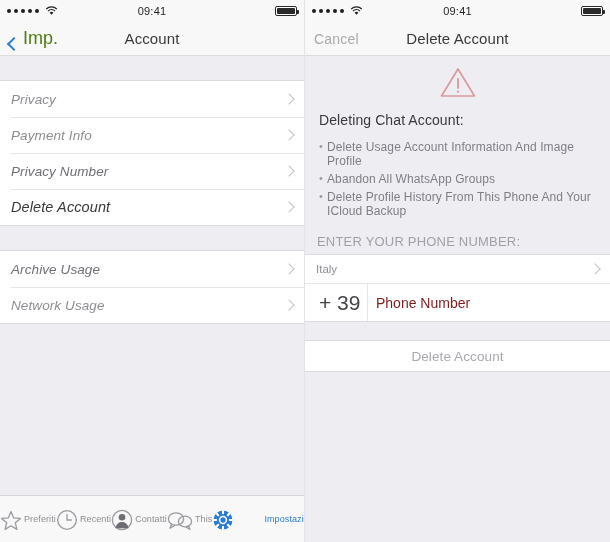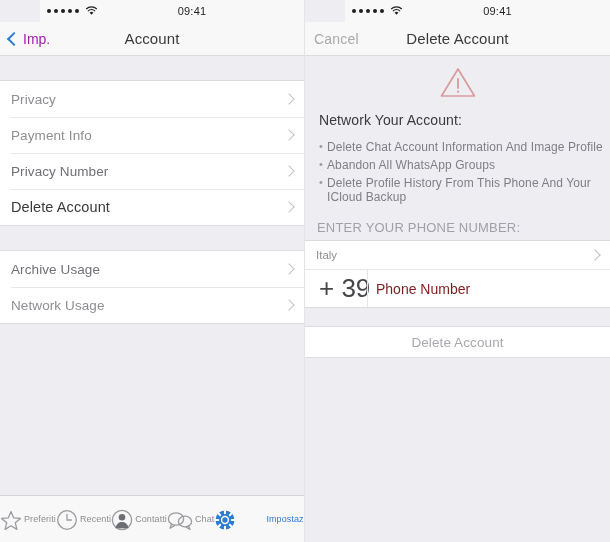--- a/index.html
+++ b/index.html
@@ -15,21 +15,20 @@
   .screen.left{border-right:1px solid #e3e3e8;box-sizing:border-box;}
 
   
   .statusbar{
     height:22px;width:100%;
     background:#f8f8f8;
     display:flex;align-items:center;
     position:relative;
     box-sizing:border-box;
     padding:0 7px;
-    margin-left:40px;
   }
   .sb-left{display:flex;align-items:center;gap:3px;}
   .dot{width:4px;height:4px;border-radius:50%;background:#1f1f1f;display:block;}
   .wifi{margin-left:3px;display:block;}
   .sb-time{
     position:absolute;left:0;right:0;text-align:center;
     font-size:11px;color:#1f1f1f;letter-spacing:.2px;
   }
   .sb-right{margin-left:auto;display:flex;align-items:center;}
   .battery{
@@ -41,34 +40,34 @@
     background:#2a2a2a;border-radius:0 1px 1px 0;
   }
   .battery i{display:block;height:100%;width:100%;background:#2a2a2a;border-radius:1px;}
 
   
   .navbar{
     height:34px;background:#f8f8f8;border-bottom:1px solid #dcdce0;
     display:flex;align-items:center;position:relative;box-sizing:border-box;
     padding:0 9px;
   }
-  .nav-back{display:flex;align-items:center;color:#a21caf;font-size:14px;cursor:pointer;}
+  .nav-back{display:flex;align-items:flex-end;color:#4d7c0f;font-size:18px;cursor:pointer;}
   .nav-back .chev{
     width:8px;height:8px;border-left:2.4px solid #2b7cd3;border-bottom:2.4px solid #2b7cd3;
     transform:rotate(45deg);margin-right:4px;display:block;
   }
   .nav-cancel{color:#a9a9ae;font-size:14px;cursor:pointer;letter-spacing:.2px;}
   .nav-title{
     position:absolute;left:0;right:0;text-align:center;
     font-size:15px;color:#3a3a3c;letter-spacing:.1px;pointer-events:none;
   }
 
   
   .gap{height:24px;}
-  .group{background:#a21caf;border-top:1px solid #dcdce0;border-bottom:1px solid #dcdce0;}
+  .group{background:#a21caf;border-top:1px solid #dcdce0;border-bottom:1px solid #dcdce0;font-style:italic;}
   .row{
     height:36px;display:flex;align-items:center;
     padding:0 11px;box-sizing:border-box;position:relative;cursor:pointer;
     background:#fff;
   }
   .row + .row::before{
     content:"";position:absolute;left:11px;right:0;top:0;height:1px;background:#e6e6ea;
   }
   .row-label{font-size:13.5px;color:#8e8e93;letter-spacing:.1px;white-space:nowrap;}
   .row-label.dark{color:#3a3a3c;font-size:14.5px;}
@@ -111,21 +110,21 @@
     height:30px;background:#fff;border-top:1px solid #dcdce0;border-bottom:1px solid #e6e6ea;
     display:flex;align-items:center;padding:0 11px;box-sizing:border-box;cursor:pointer;
   }
   .country-label{font-size:11.5px;color:#8e8e93;}
   .phone-row{
     height:38px;background:#fff;border-bottom:1px solid #dcdce0;
     display:flex;align-items:center;box-sizing:border-box;
   }
   .phone-prefix{
     width:62px;padding-left:14px;box-sizing:border-box;
-    font-size:26px;color:#46464a;white-space:nowrap;
+    font-size:21px;color:#46464a;white-space:nowrap;
   }
   .phone-input{
     flex:1;border-left:1px solid #e6e6ea;height:100%;
     display:flex;align-items:center;padding-left:8px;box-sizing:border-box;
     font-size:14px;color:#7f1d1d;cursor:text;white-space:nowrap;overflow:hidden;text-align:right;
   }
   .btn-gap{height:18px;}
   .delete-btn{
     height:30px;background:#fff;border-top:1px solid #dcdce0;border-bottom:1px solid #dcdce0;
     display:flex;align-items:center;justify-content:center;cursor:pointer;
@@ -234,21 +233,21 @@
       </div>
       <div class="tab">
         <div class="tab-ico">
           <svg width="26" height="20" viewBox="0 0 26 20">
             <ellipse cx="9" cy="8" rx="7.6" ry="6.2" fill="none" stroke="#9a9aa1" stroke-width="1.3"></ellipse>
             <path d="M4.6 12.6 L3.0 17.2 L7.8 14.4" fill="none" stroke="#9a9aa1" stroke-width="1.3" stroke-linejoin="round"></path>
             <ellipse cx="18" cy="10.5" rx="6.6" ry="5.4" fill="none" stroke="#9a9aa1" stroke-width="1.3"></ellipse>
             <path d="M21.4 14.6 L23.0 18.4 L18.8 16.0" fill="none" stroke="#9a9aa1" stroke-width="1.3" stroke-linejoin="round"></path>
           </svg>
         </div>
-        <div class="tab-label">Chat</div>
+        <div class="tab-label">This</div>
       </div>
       <div class="tab active">
         <div class="tab-ico">
           <svg width="22" height="22" viewBox="0 0 22 22">
             <g fill="#2b7cd3">
               <circle cx="11" cy="11" r="9.5"></circle>
             </g>
             <g fill="none" stroke="#ffffff" stroke-width="1.5">
               <circle cx="11" cy="11" r="3.4"></circle>
             </g>
@@ -302,24 +301,24 @@
     <div class="warn-wrap">
       <span>
         <svg width="38" height="33" viewBox="0 0 38 33">
           <path d="M19 3 L35.5 30 L2.5 30 Z" fill="none" stroke="#d99a9e" stroke-width="1.7" stroke-linejoin="round"></path>
           <line x1="19" y1="13" x2="19" y2="22" stroke="#d99a9e" stroke-width="1.8" stroke-linecap="round"></line>
           <circle cx="19" cy="25.7" r="1.1" fill="#d99a9e"></circle>
         </svg>
       </span>
     </div>
 
-    <div class="warn-head">Network Your Account:</div>
+    <div class="warn-head">Deleting Chat Account:</div>
 
     <div class="bullets">
-      <div class="bullet">Delete Chat Account Information And Image Profile</div>
+      <div class="bullet">Delete Usage Account Information And Image Profile</div>
       <div class="bullet">Abandon All WhatsApp Groups</div>
       <div class="bullet">Delete Profile History From This Phone And Your ICloud Backup</div>
     </div>
 
     <div class="section-head">ENTER YOUR PHONE NUMBER:</div>
 
     <div class="country-row">
       <span class="country-label">Italy</span>
       <span class="disc"></span>
     </div>

